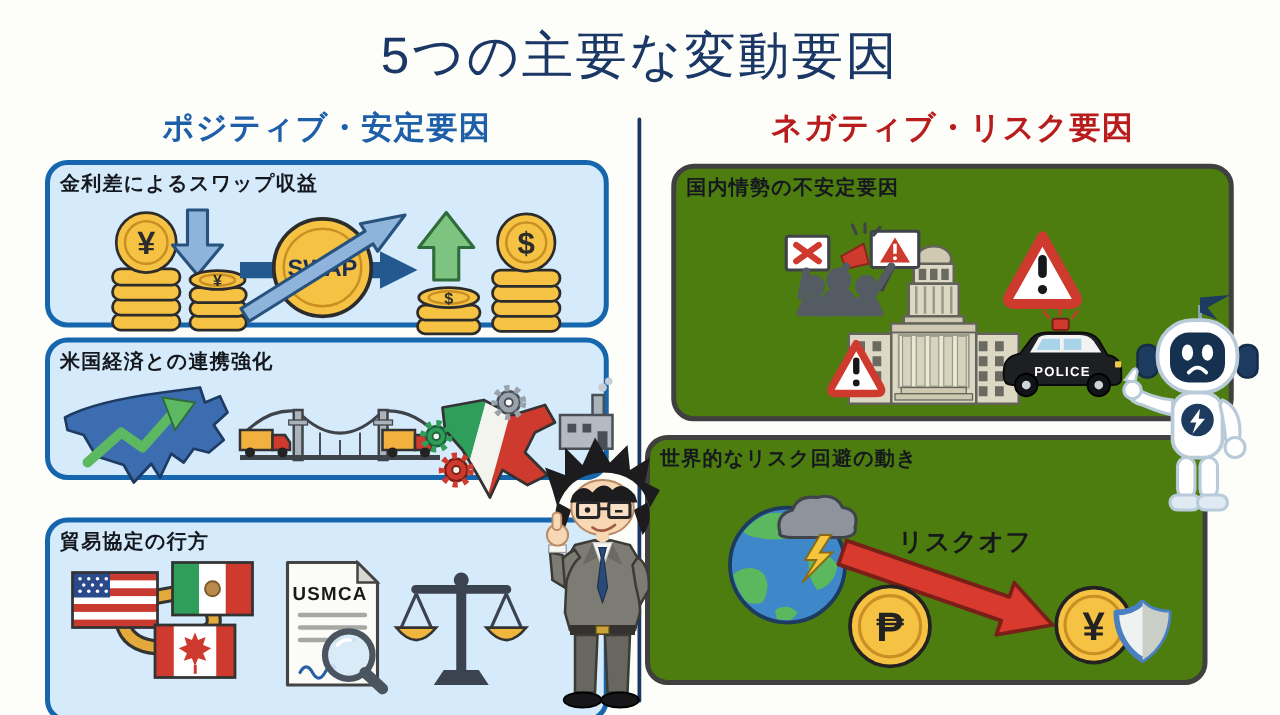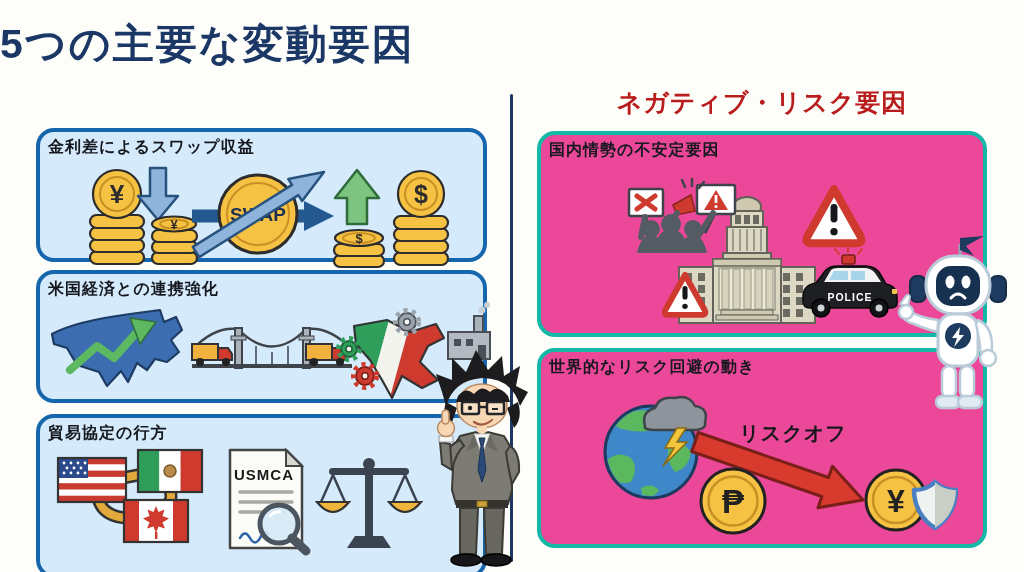--- a/index.html
+++ b/index.html
@@ -4,38 +4,38 @@
 <style>
   html,body { margin:0; padding:0; background:#e8e8e8; }
   #canvas {
     position:relative; width:1024px; height:572px; overflow:hidden;
     background:#fdfdf9;
     font-family:"Liberation Sans","DejaVu Sans",sans-serif;
   }
   .abs { position:absolute; }
   #page-title {
     top:16px; left:0; width:1024px; height:56px;
-    text-align:left; font-size:41px; font-weight:700;
+    text-align:center; font-size:41px; font-weight:400;
     color:#1a3766; letter-spacing:2px; line-height:56px;
   }
   .col-header {
     top:86px; height:32px; text-align:center;
     font-size:25px; font-weight:bold; letter-spacing:1px; line-height:32px;
   }
   #positive-header { left:36px; width:451px; color:#1d5fa9; }
   #negative-header { left:537px; width:450px; color:#b91c1c; }
   #divider { left:510px; top:94px; width:3px; height:468px; background:#1b3764; border-radius:2px; }
   .box { position:absolute; border-radius:18px; box-sizing:border-box; }
   .box.blue { background:#d5eafa; border:4px solid #1566ad; }
-  .box.red  { background:#ec4899; border:4px solid #14b8a6; }
+  .box.red  { background:#4d7c0f; border:4px solid #404040; }
   #box-swap      { left:36px;  top:128px; width:451px; height:134px; }
-  #box-economy   { left:36px;  top:270px; width:451px; height:133px; }
+  #box-economy   { left:36px;  top:270px; width:451px; height:114px; }
   #box-trade     { left:36px;  top:414px; width:451px; height:164px; }
   #box-domestic  { left:537px; top:131px; width:450px; height:206px; }
-  #box-global    { left:537px; top:348px; width:450px; height:200px; }
+  #box-global    { left:516px; top:348px; width:450px; height:200px; }
   .box h2 {
     margin:5px 8px 0; text-align:left; font-size:16px; font-weight:bold;
     color:#15181f; letter-spacing:1px;
   }
   .box svg { position:absolute; display:block; overflow:visible; }
   .caption {
     position:absolute; text-align:center; font-size:17px; font-weight:600; color:#15181f;
   }
   #nearshoring-caption { left:119px; top:97px; width:200px; }
   #businessman { left:416px; top:348px; width:130px; height:224px; z-index:6; }
@@ -44,20 +44,21 @@
   .coin { fill:#f6c244; stroke:#2c2c2c; stroke-width:2.2; }
   .coin-inner { fill:none; stroke:#c98f23; stroke-width:2; }
   .coin-sym { fill:#2c2c2c; font-weight:bold; text-anchor:middle; }
 </style>
 </head>
 <body>
 
 <div id="canvas">
 
   <div class="abs" id="page-title">5つの主要な変動要因</div>
+  <div class="abs col-header" id="positive-header">ポジティブ・安定要因</div>
   <div class="abs col-header" id="negative-header">ネガティブ・リスク要因</div>
   <div class="abs" id="divider"></div>
 
   <section class="box blue" id="box-swap">
     <h2>金利差によるスワップ収益</h2>
     <svg style="left:2px; top:28px;" width="444" height="106" viewBox="0 0 444 106">
       <g>
         <rect class="coin" x="48" y="91" width="54" height="13" rx="6.5"></rect>
         <rect class="coin" x="48" y="79" width="54" height="13" rx="6.5"></rect>
         <rect class="coin" x="48" y="67" width="54" height="13" rx="6.5"></rect>

